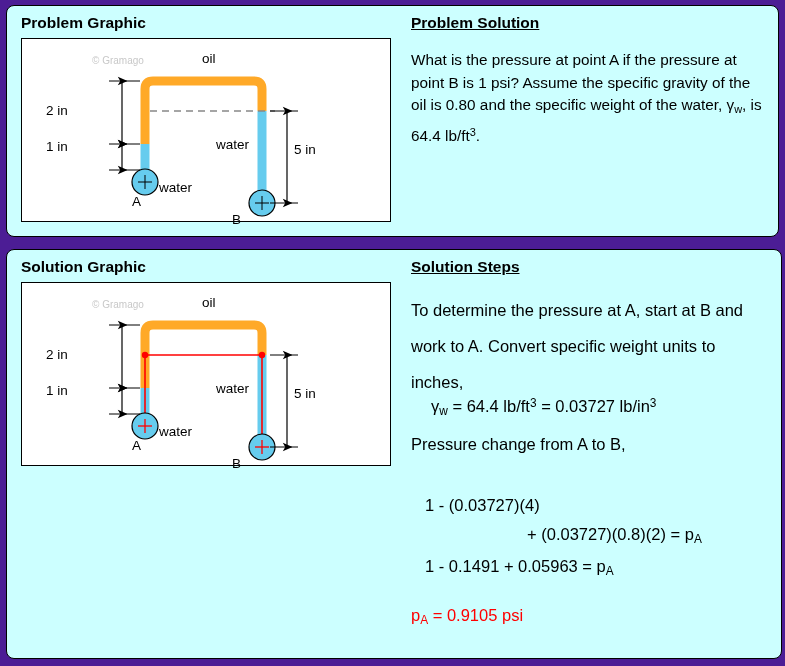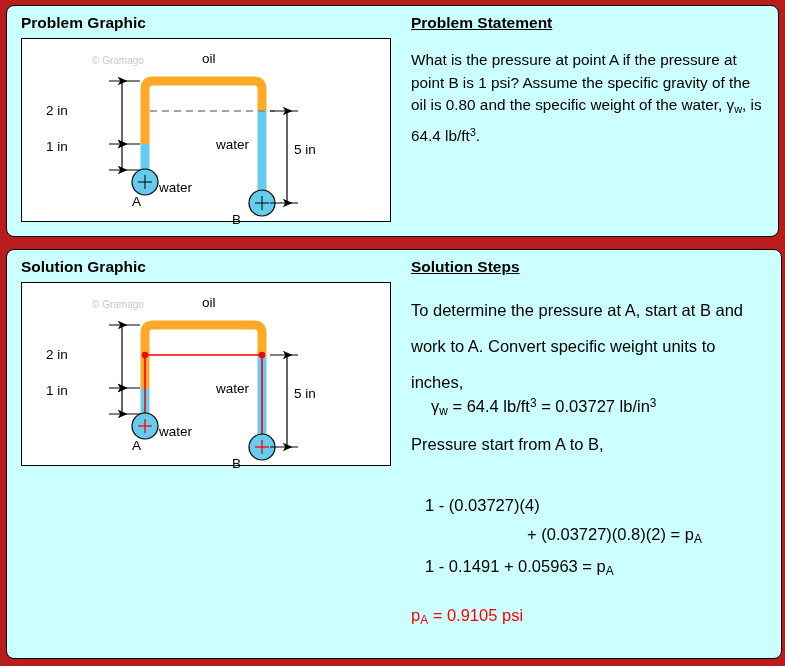--- a/index.html
+++ b/index.html
@@ -10,21 +10,21 @@
   body {
     width: 785px;
     height: 666px;
     font-family: "Liberation Sans", sans-serif;
     overflow: hidden;
   }
   .page {
     position: relative;
     width: 785px;
     height: 666px;
-    background: #b91c1c;
+    background: #4c1d95;
     box-sizing: border-box;
   }
   .panel {
     position: absolute;
     left: 6px;
     background: #ccffff;
     border: 1.5px solid #000000;
     border-radius: 8px;
     box-sizing: border-box;
   }
@@ -91,21 +91,21 @@
 </style>
 </head>
 <body>
 
 <div class="page">
 
   <div class="panel" id="problem-panel">
 
     <div class="section-title" style="left:14px; top:8px;">Problem Graphic</div>
 
-    <div class="section-title underlined" style="left:404px; top:8px;">Problem Statement</div>
+    <div class="section-title underlined" style="left:404px; top:8px;">Problem Solution</div>
 
     <div class="graphic-box" style="left:14px; top:32px; width:370px; height:184px;">
 
       <svg class="gfx" width="368" height="182" viewBox="0 0 368 182">
 
         <path d="M123,105 L123,50 Q123,42 131,42 L232,42 Q240,42 240,50 L240,72" fill="none" stroke="#ffa928" stroke-width="9" stroke-linecap="butt"></path>
 
         <path d="M240,72 L240,162" fill="none" stroke="#66ccee" stroke-width="9" stroke-linecap="butt"></path>
 
         <path d="M123,105 L123,140" fill="none" stroke="#66ccee" stroke-width="9" stroke-linecap="butt"></path>
@@ -209,21 +209,21 @@
       <div class="lbl" style="left:24px; top:100px;">1 in</div>
       <div class="lbl" style="left:272px; top:103px;">5 in</div>
       <div class="lbl" style="left:110px; top:155px;">A</div>
       <div class="lbl" style="left:210px; top:173px;">B</div>
     </div>
 
     <div class="stmt" style="left:404px; top:42px; width:360px; font-size:16.5px; line-height:36px;">To determine the pressure at A, start at B and work to A. Convert specific weight units to inches,</div>
 
     <div class="steps-line" style="left:424px; top:124px;margin-top:22px;">γ<sub>w</sub> = 64.4 lb/ft<sup>3</sup> = 0.03727 lb/in<sup>3</sup></div>
 
-    <div class="steps-line" style="left:404px; top:185px;">Pressure start from A to B,</div>
+    <div class="steps-line" style="left:404px; top:185px;">Pressure change from A to B,</div>
 
 
     <div class="steps-line" style="left:418px; top:246px;">1 - (0.03727)(4)</div>
 
     <div class="steps-line" style="left:520px; top:275px;">+ (0.03727)(0.8)(2) = p<sub>A</sub></div>
 
     <div class="steps-line" style="left:418px; top:307px;">1 - 0.1491 + 0.05963 = p<sub>A</sub></div>
 
     <div class="steps-line answer" style="left:404px; top:356px;">p<sub>A</sub> = 0.9105 psi</div>
   </div>

